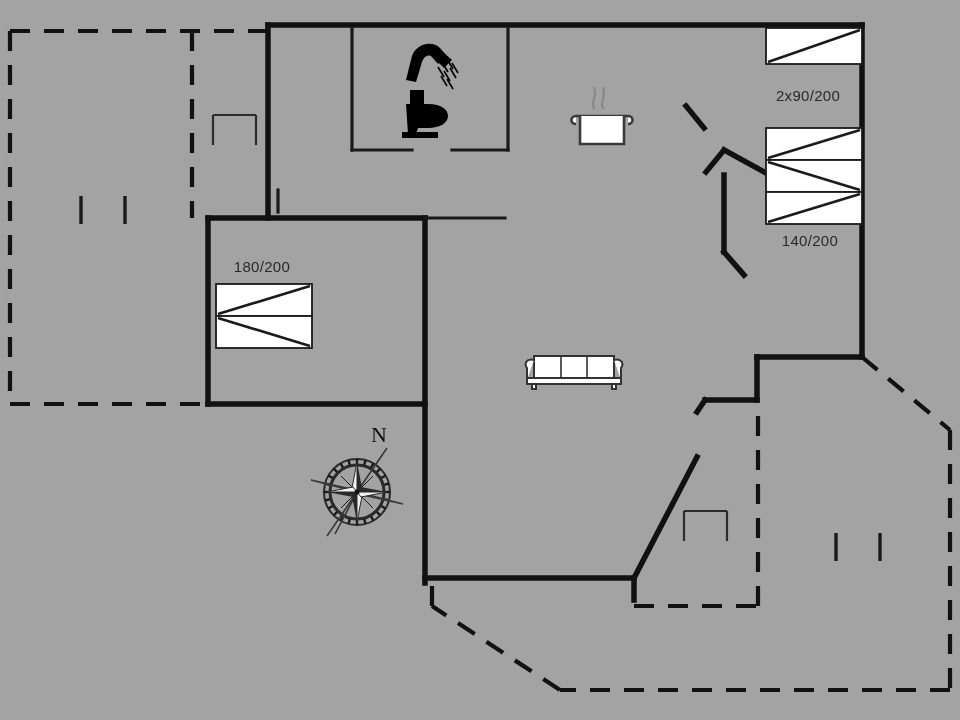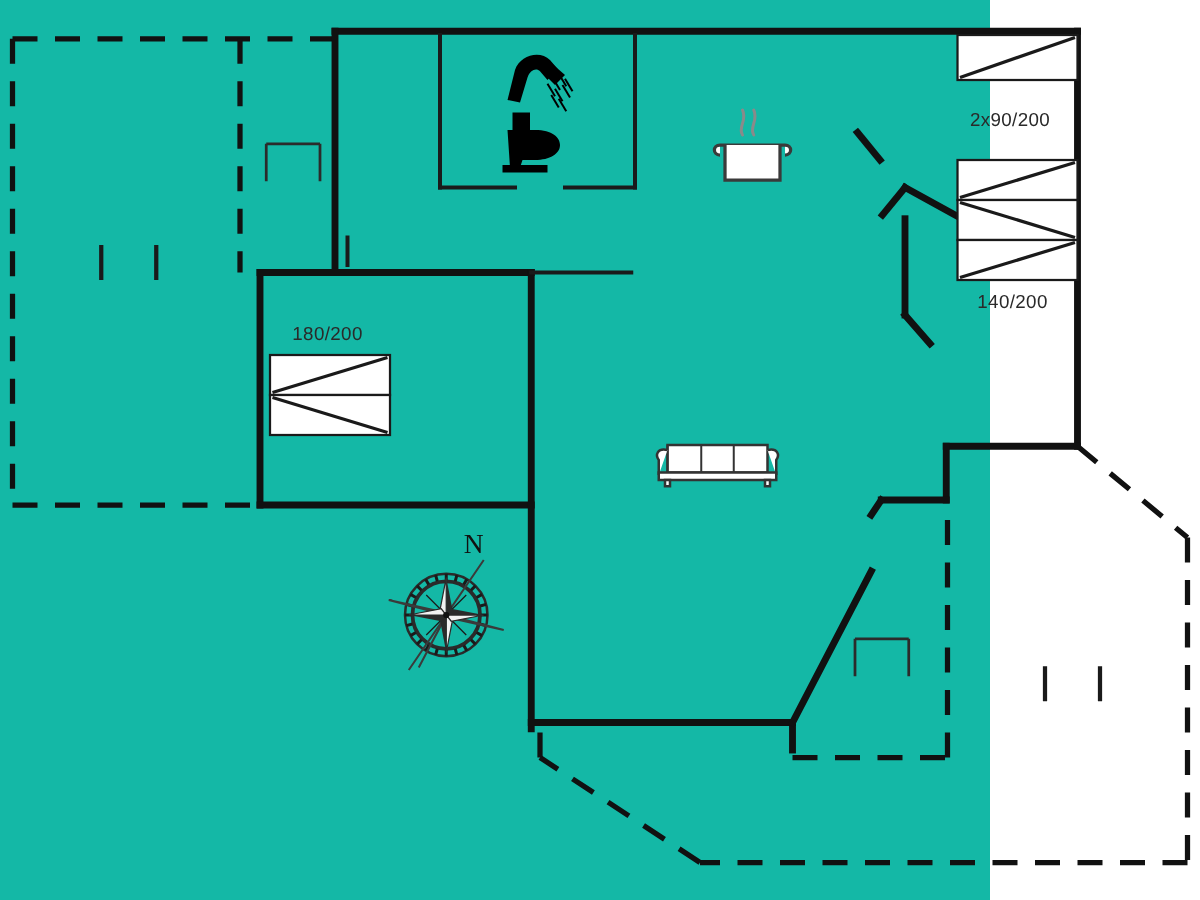--- a/index.html
+++ b/index.html
@@ -9,23 +9,23 @@
     background: #ffffff;
   }
   body {
     width: 960px;
     height: 720px;
     font-family: "Liberation Sans", sans-serif;
     overflow: hidden;
   }
   #floorplan-root {
     position: relative;
-    width: 792px;
+    width: 960px;
     height: 720px;
-    background: #14b8a6;
+    background: #a3a3a3;
   }
   svg#plan-svg {
     position: absolute;
     left: 0;
     top: 0;
     width: 960px;
     height: 720px;
     display: block;
   }
   .wall-solid {

